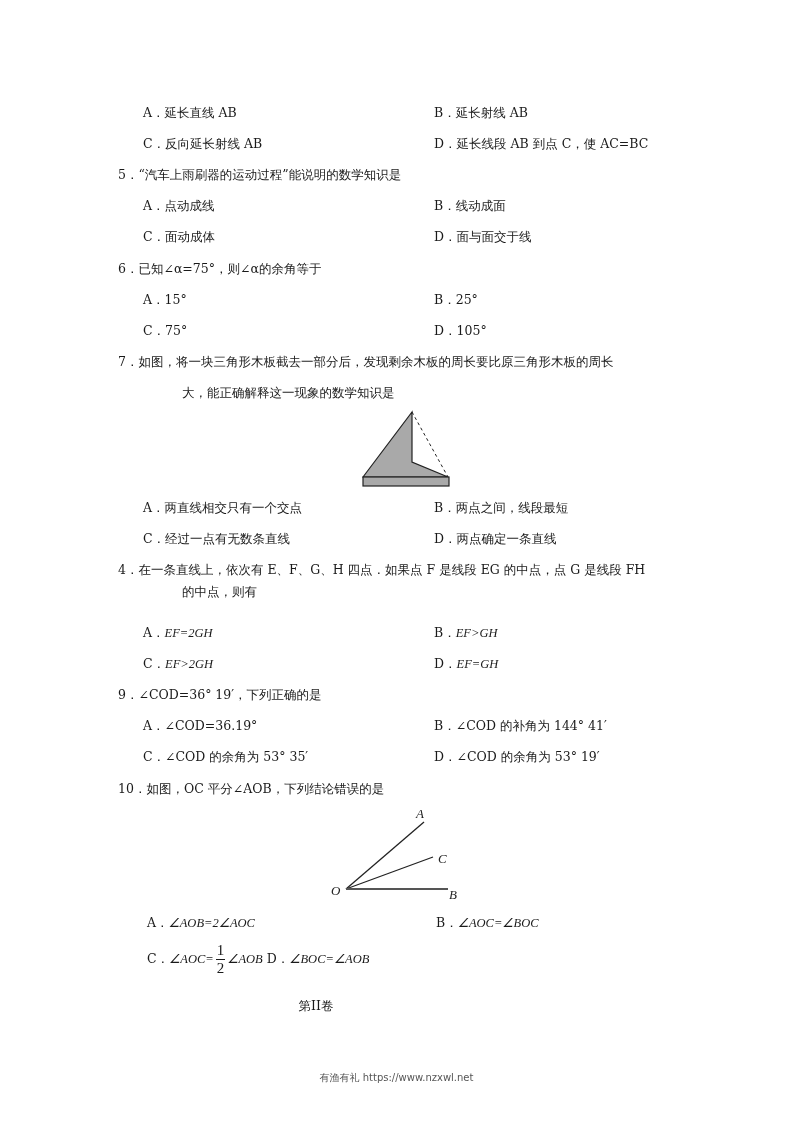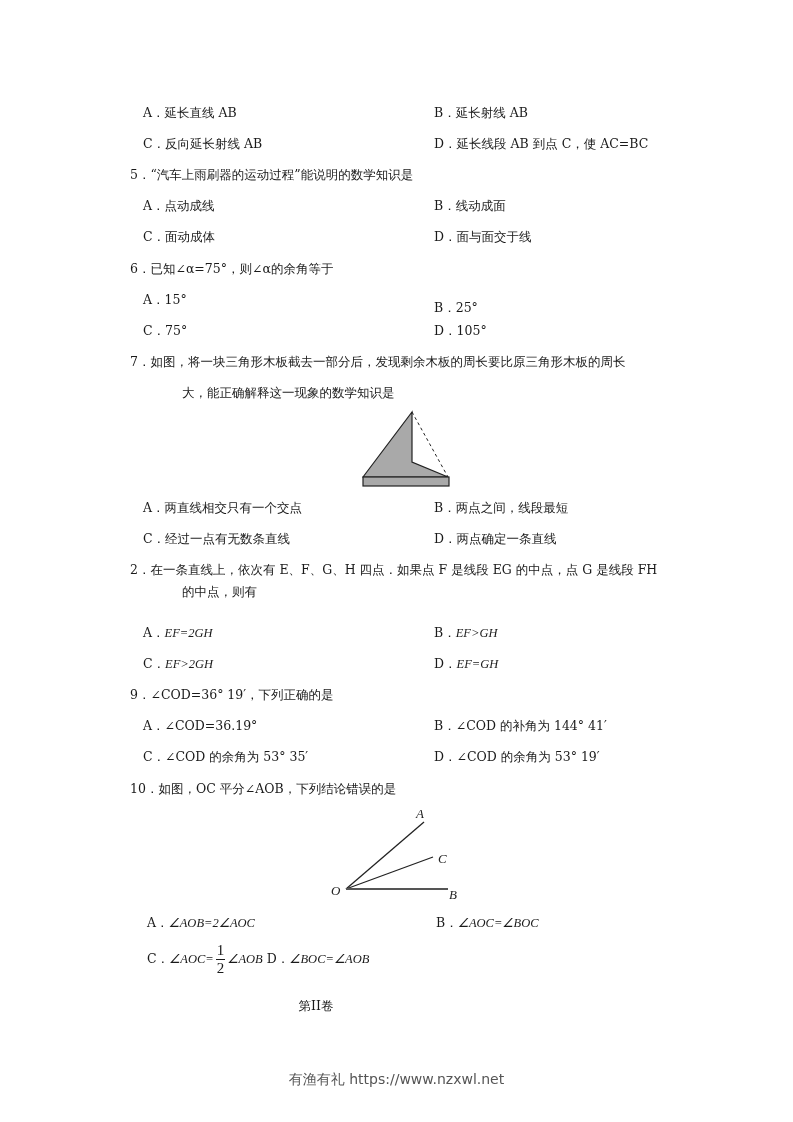--- a/index.html
+++ b/index.html
@@ -1,26 +1,26 @@
 <!DOCTYPE html>
 <html><head>
 <meta charset="utf-8">
 <style>
   html, body { margin: 0; padding: 0; background: #ffffff; }
   body { width: 793px; height: 1122px; position: relative; overflow: hidden;
          font-family: "DejaVu Serif", "Liberation Serif", serif; color: #1a1a1a; font-size: 12.5px; }
   .line { position: absolute; white-space: nowrap; line-height: 16px; }
-  .q { left: 118px; margin-left: 12px; }
+  .q { left: 118px; }
   .cont { left: 143px; margin-left: 39px; }
   .optL { left: 143px; }
   .optR { left: 422px; margin-left: 12px; }
   i, .it { font-style: italic; font-family: "Liberation Serif", serif; }
   .fig { position: absolute; }
   .footer { position: absolute; top: 1071px; left: 0; width: 793px; text-align: center;
-            font-family: "DejaVu Sans", sans-serif; font-size: 14px; color: #555; }
+            font-family: "DejaVu Sans", sans-serif; font-size: 10px; color: #555; }
   .section { position: absolute; top: 998px; left: 0; width: 632px; text-align: center; }
   .frac { display: inline-block; vertical-align: middle; text-align: center; font-family: "Liberation Serif", serif; font-size: 15px; line-height: 17px; margin: 0 2px; }
   .frac span { display: block; }
   .frac .num { border-bottom: 1px solid #1a1a1a; padding: 0 1px; }
 </style>
 </head>
 <body>
 
 <div class="line optL" style="top:105px"><span>A．</span><span>延长直线 AB</span></div>
 <div class="line optR" style="top:105px"><span>B．</span><span>延长射线 AB</span></div>
@@ -28,39 +28,39 @@
 <div class="line optR" style="top:136px"><span>D．</span><span>延长线段 AB 到点 C，使 AC=BC</span></div>
 
 <div class="line q" style="top:167px">5．“汽车上雨刷器的运动过程”能说明的数学知识是</div>
 <div class="line optL" style="top:198px"><span>A．</span><span>点动成线</span></div>
 <div class="line optR" style="top:198px"><span>B．</span><span>线动成面</span></div>
 <div class="line optL" style="top:229px"><span>C．</span><span>面动成体</span></div>
 <div class="line optR" style="top:229px"><span>D．</span><span>面与面交于线</span></div>
 
 <div class="line q" style="top:261px">6．已知∠α=75°，则∠α的余角等于</div>
 <div class="line optL" style="top:292px"><span>A．</span><span>15°</span></div>
-<div class="line optR" style="top:300px"><span>B．</span><span>25°</span></div>
+<div class="line optR" style="top:292px"><span>B．</span><span>25°</span></div>
 <div class="line optL" style="top:323px"><span>C．</span><span>75°</span></div>
 <div class="line optR" style="top:323px"><span>D．</span><span>105°</span></div>
 
 <div class="line q" style="top:354px">7．如图，将一块三角形木板截去一部分后，发现剩余木板的周长要比原三角形木板的周长</div>
 <div class="line cont" style="top:385px">大，能正确解释这一现象的数学知识是</div>
 
 <svg class="fig" style="left:355px; top:405px;" width="105" height="85" viewBox="0 0 105 85">
   <polygon points="8,72 57,7 57,57 93,72" fill="#a9a9a9" stroke="#222" stroke-width="1.2"></polygon>
   <line x1="57" y1="7" x2="93" y2="72" stroke="#222" stroke-width="1" stroke-dasharray="3,3"></line>
   <rect x="8" y="72" width="86" height="9" fill="#a9a9a9" stroke="#222" stroke-width="1.2"></rect>
 </svg>
 
 <div class="line optL" style="top:500px"><span>A．</span><span>两直线相交只有一个交点</span></div>
 <div class="line optR" style="top:500px"><span>B．</span><span>两点之间，线段最短</span></div>
 <div class="line optL" style="top:531px"><span>C．</span><span>经过一点有无数条直线</span></div>
 <div class="line optR" style="top:531px"><span>D．</span><span>两点确定一条直线</span></div>
 
-<div class="line q" style="top:562px">2．在一条直线上，依次有 E、F、G、H 四点．如果点 F 是线段 EG 的中点，点 G 是线段 FH</div>
+<div class="line q" style="top:562px">4．在一条直线上，依次有 E、F、G、H 四点．如果点 F 是线段 EG 的中点，点 G 是线段 FH</div>
 <div class="line cont" style="top:584px">的中点，则有</div>
 <div class="line optL" style="top:625px"><span>A．</span><span class="it">EF=2GH</span></div>
 <div class="line optR" style="top:625px"><span>B．</span><span class="it">EF&gt;GH</span></div>
 <div class="line optL" style="top:656px"><span>C．</span><span class="it">EF&gt;2GH</span></div>
 <div class="line optR" style="top:656px"><span>D．</span><span class="it">EF=GH</span></div>
 
 <div class="line q" style="top:687px">9．∠COD=36° 19′，下列正确的是</div>
 <div class="line optL" style="top:718px"><span>A．</span><span>∠COD=36.19°</span></div>
 <div class="line optR" style="top:718px"><span>B．</span><span>∠COD 的补角为 144° 41′</span></div>
 <div class="line optL" style="top:749px"><span>C．</span><span>∠COD 的余角为 53° 35′</span></div>

